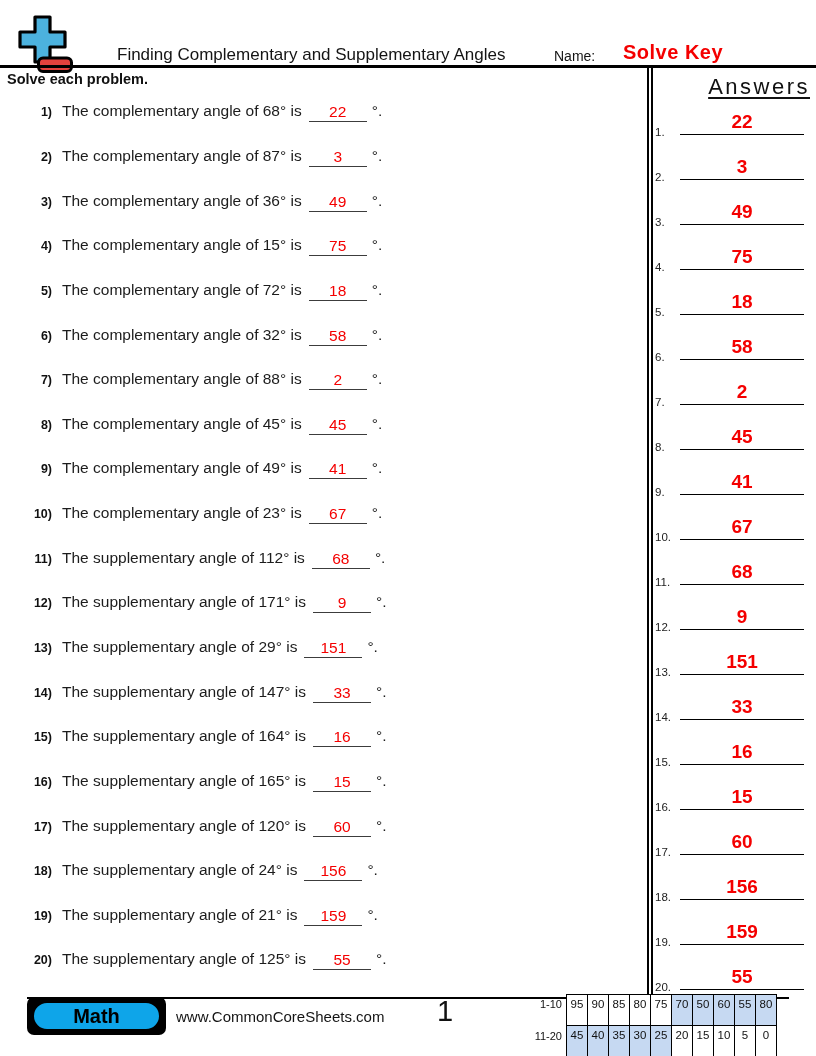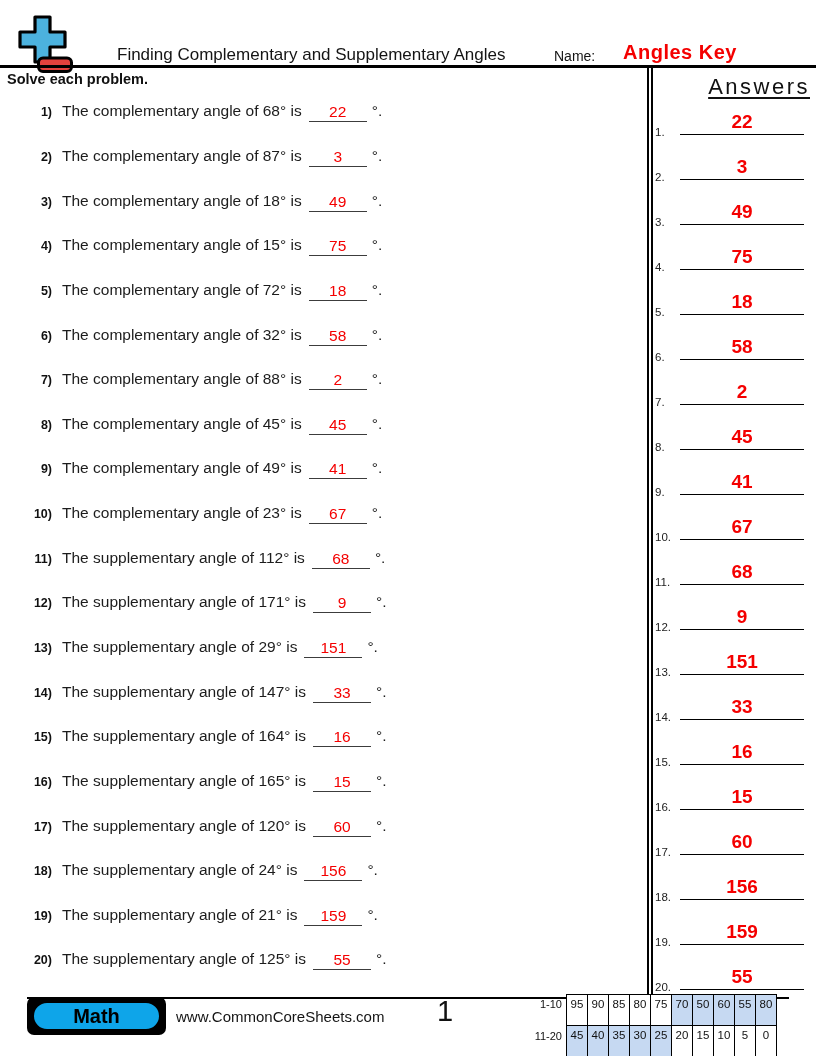--- a/index.html
+++ b/index.html
@@ -58,38 +58,38 @@
 </head>
 <body>
 
 <svg class="abs logo" viewBox="0 0 60 62">
   <path d="M19,2 H34 V17 H49 V32 H34 V47 H19 V32 H4 V17 H19 Z" fill="#4cb2de" stroke="#000" stroke-width="3.2" stroke-linejoin="round"></path>
   <rect x="22.5" y="43" width="33" height="13.5" rx="4.5" fill="#e2423d" stroke="#000" stroke-width="3"></rect>
 </svg>
 
 <div class="abs title">Finding Complementary and Supplementary Angles</div>
 <div class="abs name-label">Name:</div>
-<div class="abs answer-key">Angles Key</div>
+<div class="abs answer-key">Solve Key</div>
 <div class="abs header-rule"></div>
 <div class="abs instructions">Solve each problem.</div>
 
 <div class="abs problems">
   <div class="problem-row">
     <span class="p-num">1)</span>
     <span class="p-text"><span>The complementary angle of 68° is</span><span class="blank"><span class="ans">22</span></span><span>°.</span></span>
   </div>
 
   <div class="problem-row">
     <span class="p-num">2)</span>
     <span class="p-text"><span>The complementary angle of 87° is</span><span class="blank"><span class="ans">3</span></span><span>°.</span></span>
   </div>
 
   <div class="problem-row">
     <span class="p-num">3)</span>
-    <span class="p-text"><span>The complementary angle of 18° is</span><span class="blank"><span class="ans">49</span></span><span>°.</span></span>
+    <span class="p-text"><span>The complementary angle of 36° is</span><span class="blank"><span class="ans">49</span></span><span>°.</span></span>
   </div>
 
   <div class="problem-row">
     <span class="p-num">4)</span>
     <span class="p-text"><span>The complementary angle of 15° is</span><span class="blank"><span class="ans">75</span></span><span>°.</span></span>
   </div>
 
   <div class="problem-row">
     <span class="p-num">5)</span>
     <span class="p-text"><span>The complementary angle of 72° is</span><span class="blank"><span class="ans">18</span></span><span>°.</span></span>

